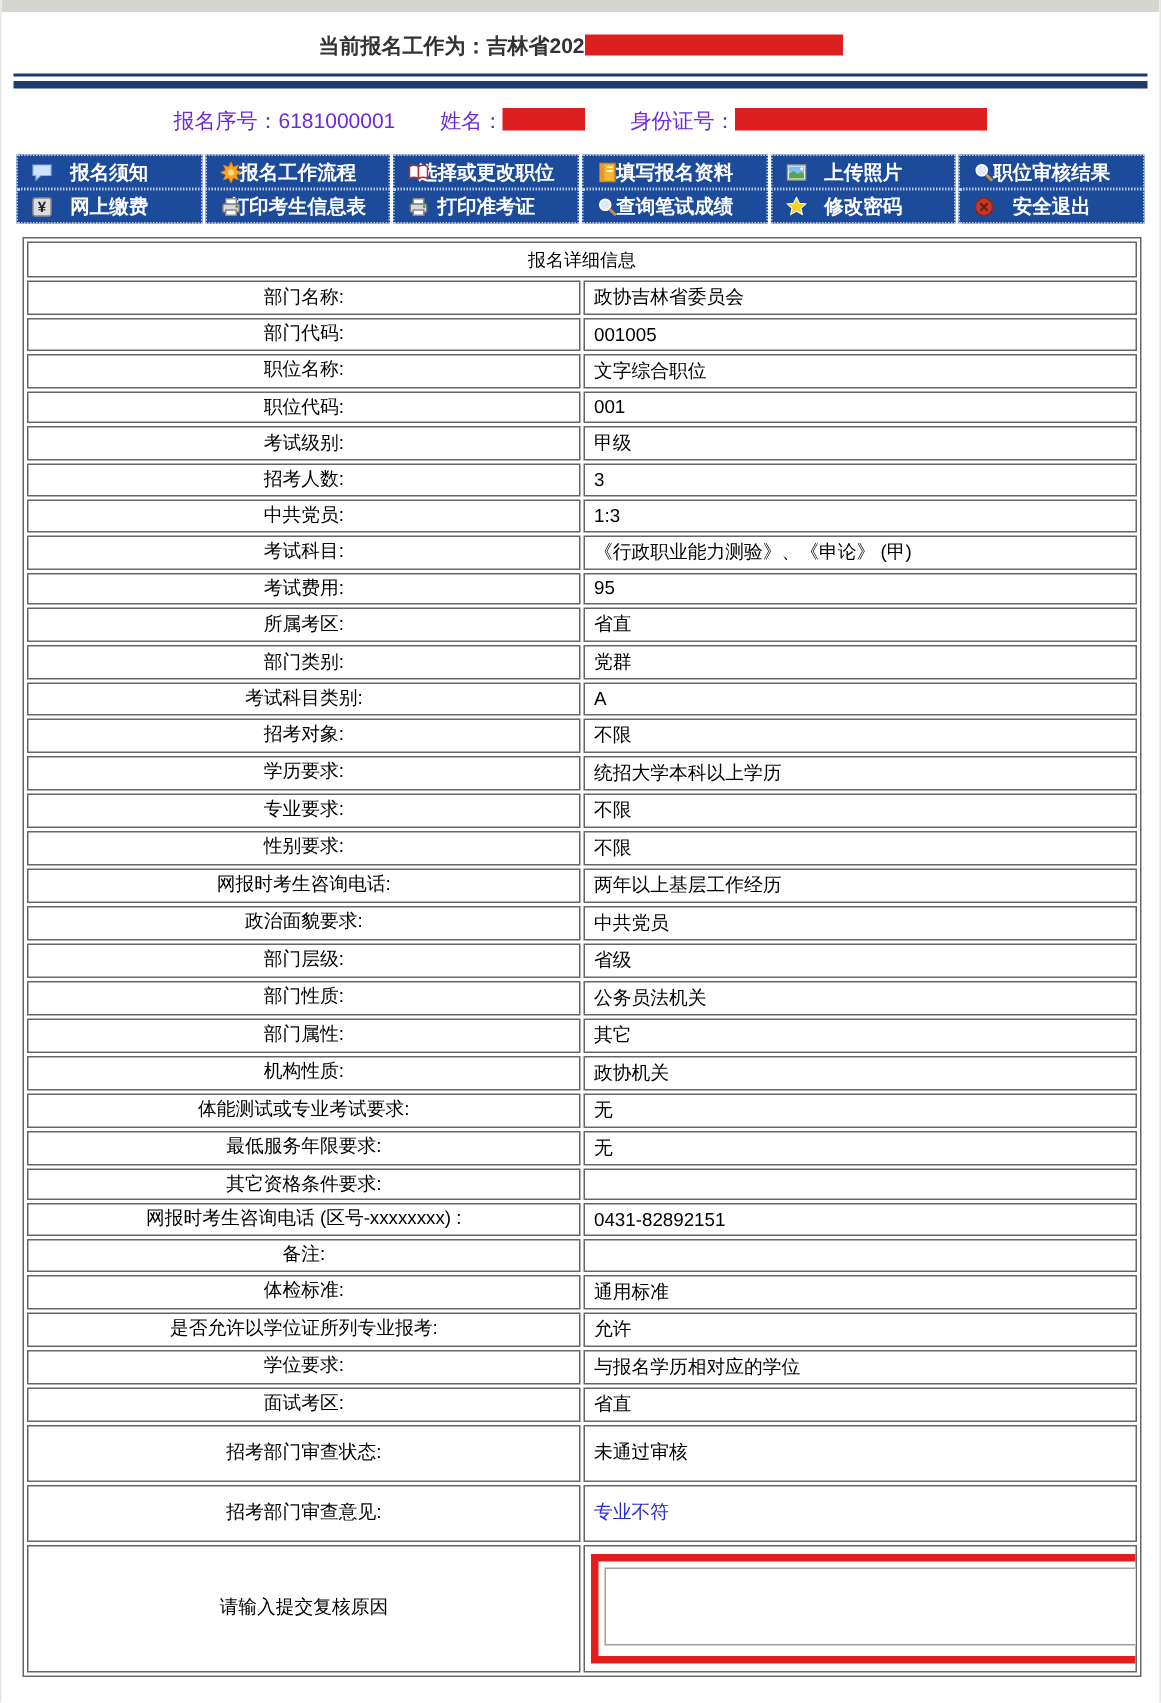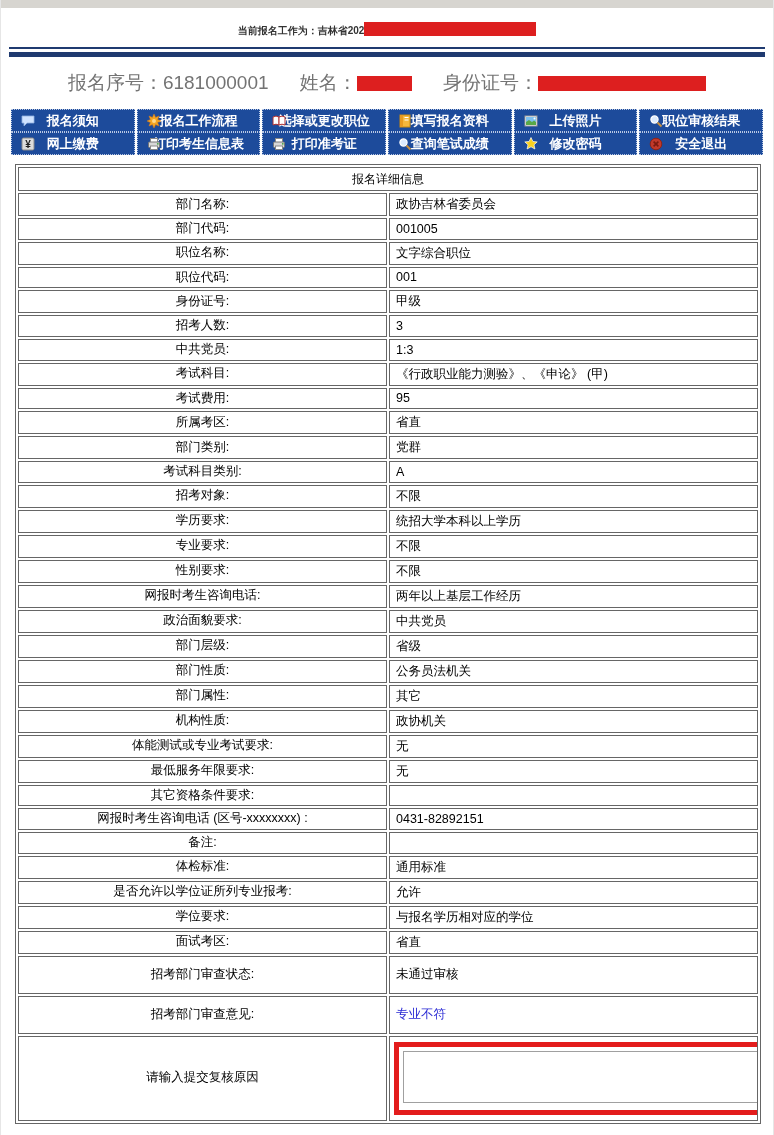--- a/index.html
+++ b/index.html
@@ -7,28 +7,28 @@
     --line:#1f3a70;
     --redaction:#dd1f1f;
     --link:#2a2ad4;
     --highlight:#e31c1c;
     --tbl-border:#666666;
   }
   *{box-sizing:border-box;}
   body{margin:0;background:#fff;font-family:"Liberation Sans","DejaVu Sans",sans-serif;}
   .page{width:774px;height:1135px;background:#fff;position:relative;border-left:1px solid #e6e6e6;border-right:1px solid #e6e6e6;overflow:hidden;}
   .top-band{height:8px;background:#d7d5d0;}
-  .title-line{text-align:center;margin-top:14px;font-size:10px;font-weight:bold;color:#333;}
+  .title-line{text-align:center;margin-top:14px;font-size:14px;font-weight:bold;color:#333;}
   .redacted{display:inline-block;background:var(--redaction);vertical-align:-2px;}
   .red-title{width:172px;height:14px;}
   .red-name{width:55px;height:15px;}
   .red-id{width:168px;height:15px;}
   .sep-thin{height:2px;background:var(--line);margin:9px 8px 0;}
   .sep-thick{height:5px;background:var(--line);margin:3px 8px 0;}
-  .info-line{text-align:center;margin-top:13px;font-size:19px;color:#737373;}
+  .info-line{text-align:center;margin-top:13px;font-size:14px;color:#6d28d9;}
   .info-line .seg{margin:0 13px;white-space:nowrap;}
   .nav{margin:13px 10px 0;display:flex;flex-direction:column;gap:0;}
   .nav-row{display:flex;gap:2px;}
   .nav-btn{flex:1;height:23px;background:var(--nav);color:#fff;font-size:13px;font-weight:bold;display:flex;align-items:center;justify-content:center;position:relative;border:1px dotted #b9c8e4;cursor:pointer;white-space:nowrap;}
   .nav-btn .icon{position:absolute;left:9px;top:50%;transform:translateY(-50%);width:14px;height:14px;display:block;}
   .detail-table{margin:9px 0 0 14px;border-collapse:separate;border-spacing:2px;width:746px;background:#fff;border:1px solid var(--tbl-border);font-size:12.5px;color:#000;table-layout:fixed;}
   .detail-table td{border:1px solid var(--tbl-border);overflow:hidden;}
   .header-cell{text-align:center;height:24px;font-size:12px;}
   .label-cell{width:122px;text-align:center;padding:2px 2px;height:21px;line-height:1.25;}
   .value-cell{padding:2px 6px;text-align:left;}
@@ -169,21 +169,21 @@
         </tr>
         <tr>
           <td class="label-cell">职位名称:</td>
           <td class="value-cell">文字综合职位</td>
         </tr>
         <tr>
           <td class="label-cell">职位代码:</td>
           <td class="value-cell">001</td>
         </tr>
         <tr>
-          <td class="label-cell">身份证号:</td>
+          <td class="label-cell">考试级别:</td>
           <td class="value-cell">甲级</td>
         </tr>
         <tr>
           <td class="label-cell">招考人数:</td>
           <td class="value-cell">3</td>
         </tr>
         <tr>
           <td class="label-cell">中共党员:</td>
           <td class="value-cell">1:3</td>
         </tr>

